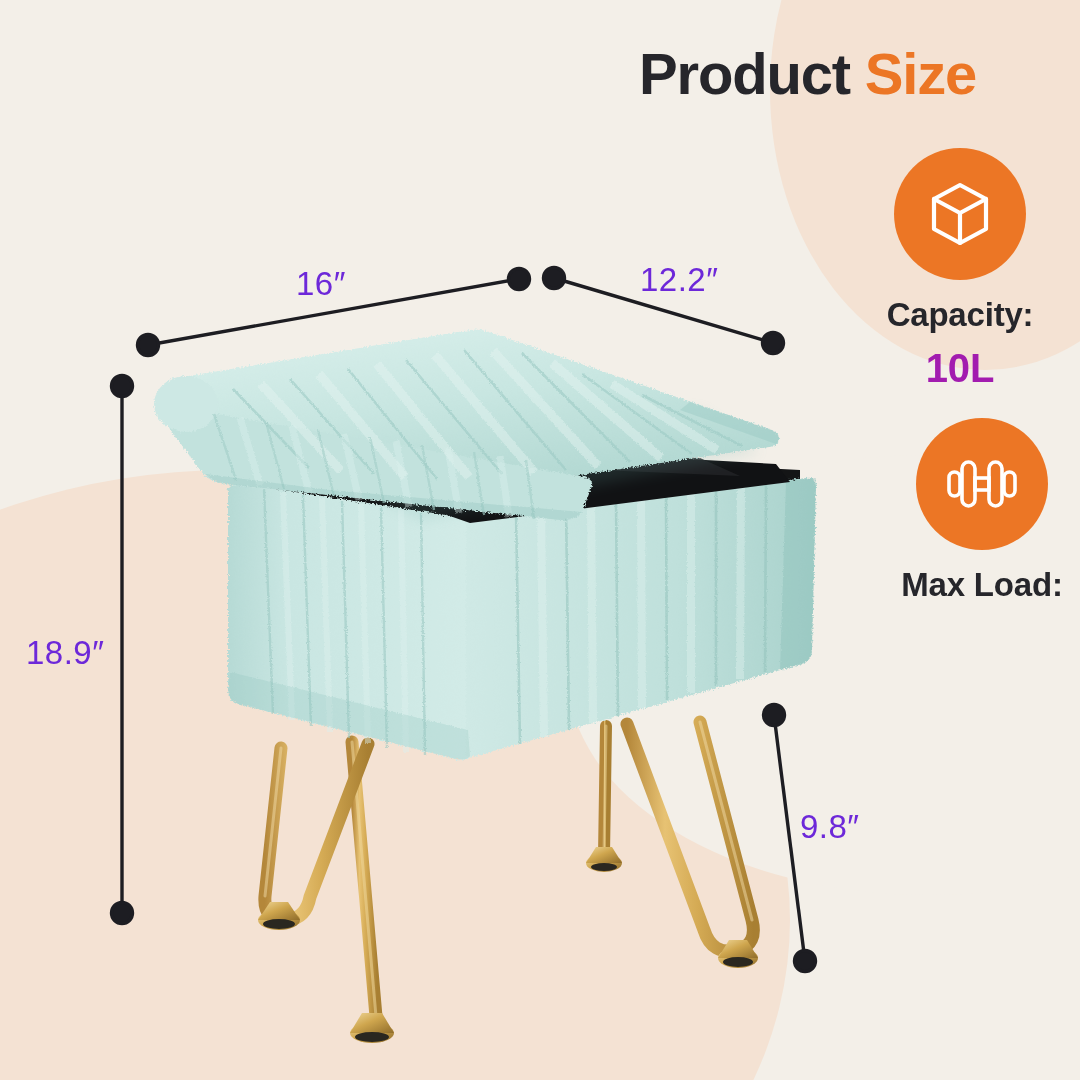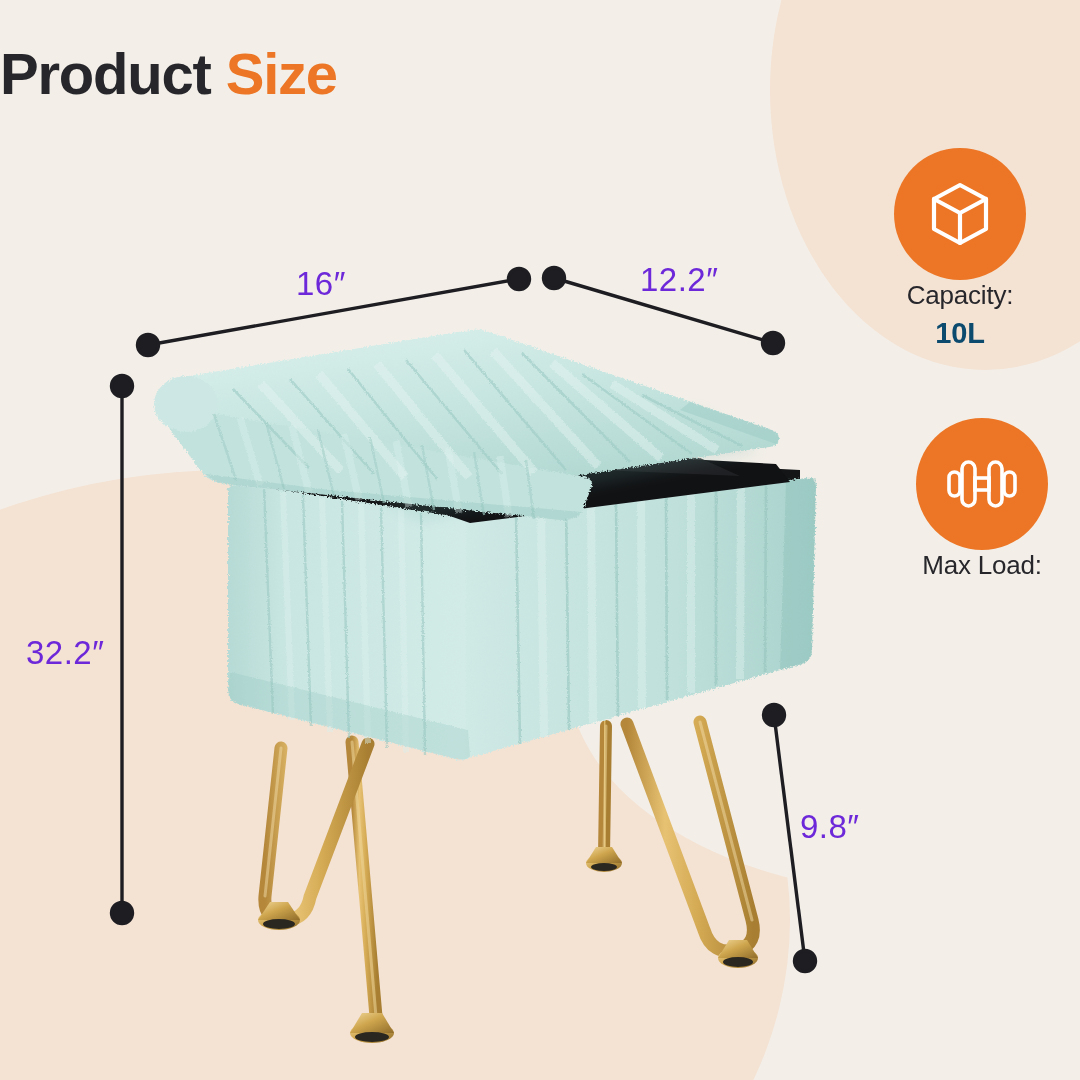--- a/index.html
+++ b/index.html
@@ -33,21 +33,21 @@
     left: 568px; top: 455px;
     width: 720px; height: 440px;
     background: #f3efe8;
     border-radius: 50%;
   }
 
   
   .title {
     position:absolute;
     top: 42px; left: 0; width: 976px;
-    text-align:left;
+    text-align:right;
     font-size: 58px;
     font-weight: 800;
     letter-spacing: -1.2px;
     line-height: 1.1;
     color: #26262b;
     white-space: nowrap;
   }
   .title .accent { color: #ec7625; }
 
   
@@ -73,30 +73,31 @@
   #badge-capacity { left: 845px; top: 148px; }
   #badge-load     { left: 867px; top: 418px; }
   .badge-circle {
     width: 132px; height: 132px;
     border-radius: 50%;
     background: #ec7625;
     margin: 0 auto;
     display:flex; align-items:center; justify-content:center;
   }
   .badge-title {
-    font-size: 26px;
+    margin-top: 16px;
+    font-size: 33px;
     color: #26262b;
-    font-weight: 400;
+    font-weight: 700;
     letter-spacing:-0.2px;
     white-space:nowrap;
   }
   .badge-value {
-    margin-top: 6px;
-    font-size: 29px;
-    color: #0c4a6e;
+    margin-top: 12px;
+    font-size: 40px;
+    color: #a21caf;
     font-weight: 800;
     letter-spacing:-0.2px;
     white-space:nowrap;
   }
 </style>
 </head>
 <body>
 
 <div id="stage">
 
@@ -347,21 +348,21 @@
   </svg>
 
   <div class="layer" style="pointer-events:none;">
 
     <div class="title">
       <span>Product </span><span class="accent">Size</span>
     </div>
 
     <div class="dimlabel" id="lbl-w">16″</div>
     <div class="dimlabel" id="lbl-d">12.2″</div>
-    <div class="dimlabel" id="lbl-h">32.2″</div>
+    <div class="dimlabel" id="lbl-h">18.9″</div>
     <div class="dimlabel" id="lbl-lh">9.8″</div>
 
     <div class="badge" id="badge-capacity">
       <div class="badge-circle">
         <svg width="74" height="74" viewBox="0 0 74 74">
           <g fill="none" stroke="#ffffff" stroke-width="4.2" stroke-linejoin="round" stroke-linecap="round">
             <path d="M37 8 L63 22 L63 52 L37 66 L11 52 L11 22 Z"></path>
             <path d="M11 22 L37 36 L63 22"></path>
             <path d="M37 36 L37 66"></path>
           </g>

